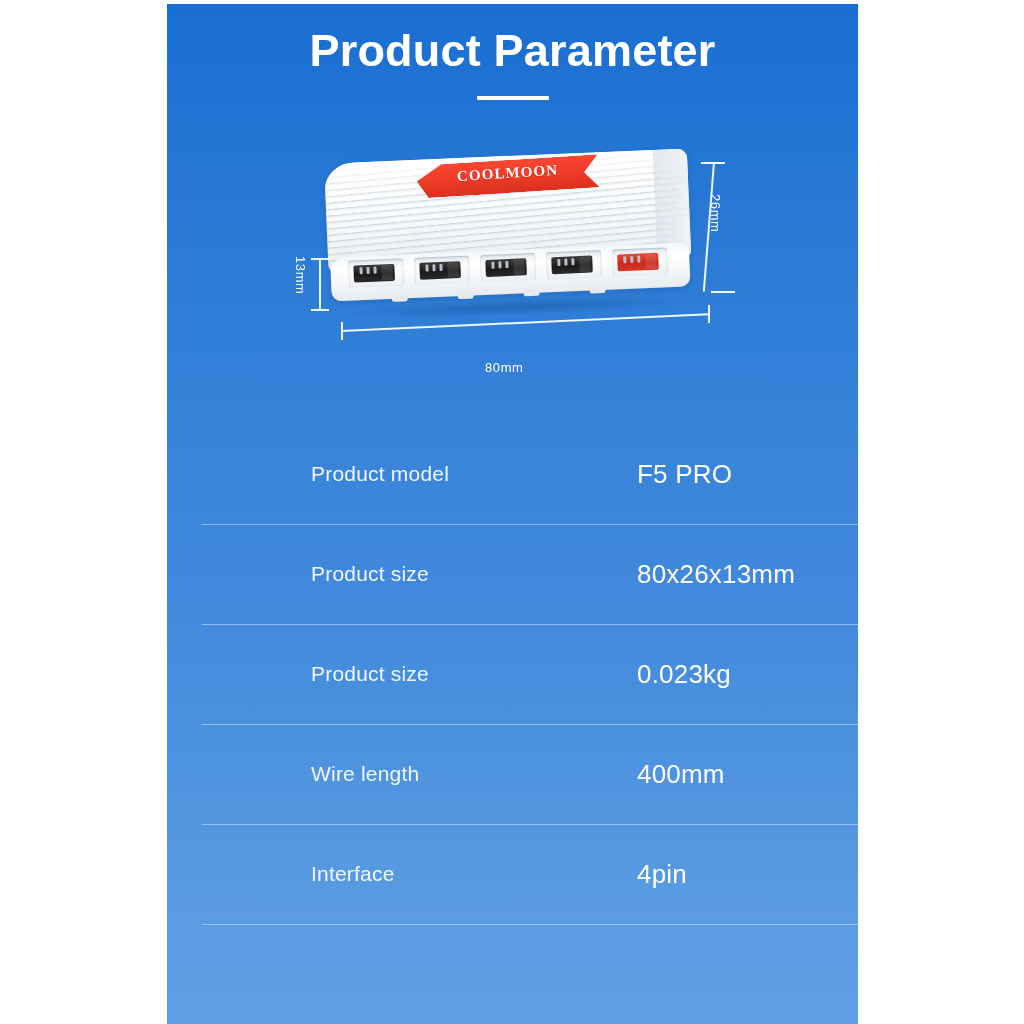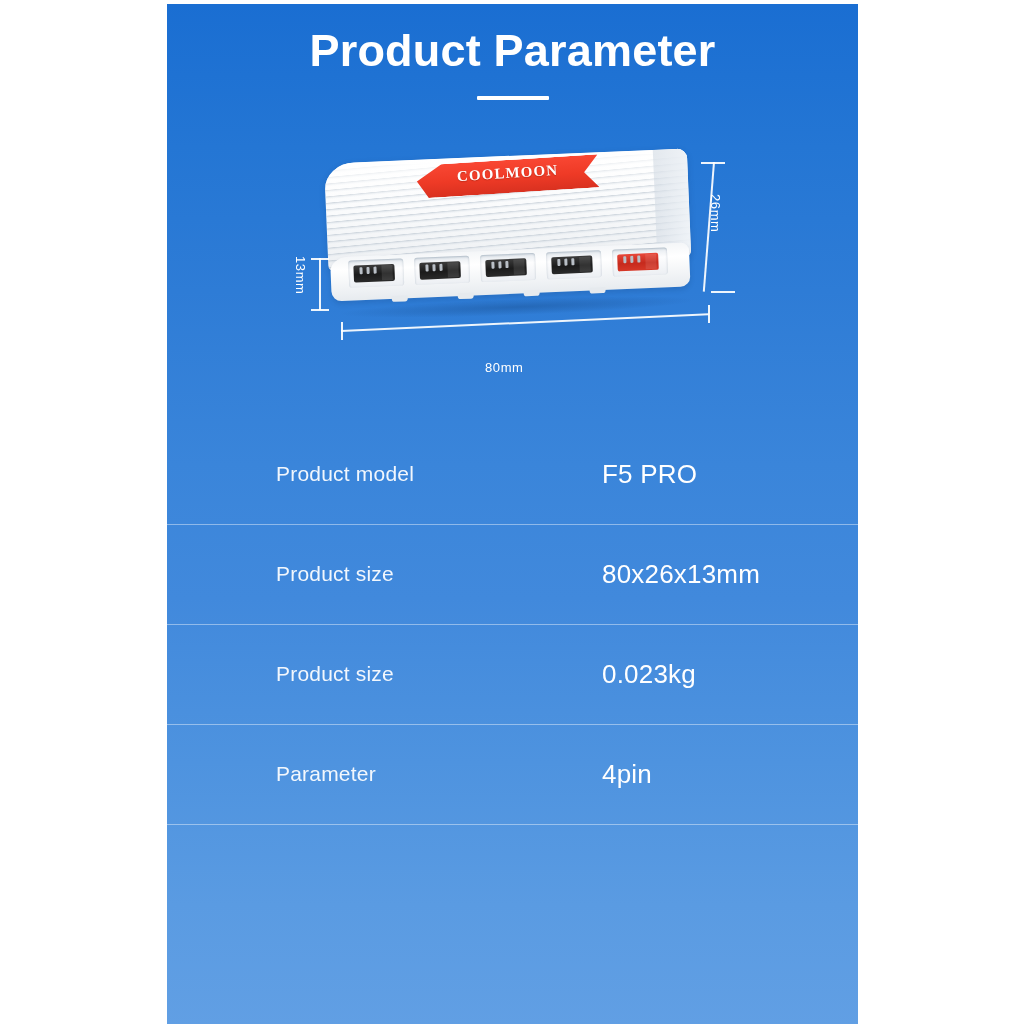--- a/index.html
+++ b/index.html
@@ -295,20 +295,21 @@
   .spec-table {
     position: absolute;
     left: 0;
     top: 420px;
     width: 691px;
   }
   .spec-row {
     position: relative;
     width: 691px;
     height: 100px;
+    margin-left: 35px;
   }
   .spec-row + .spec-row::before,
   .spec-row.partial::before {
     content: "";
     position: absolute;
     left: 0;
     top: 0;
     width: 691px;
     height: 1px;
     background: rgba(255,255,255,0.42);
@@ -443,23 +444,27 @@
       <div class="spec-row">
         <div class="spec-label">Product size</div>
         <div class="spec-value">80x26x13mm</div>
       </div>
 
       <div class="spec-row">
         <div class="spec-label">Product size</div>
         <div class="spec-value">0.023kg</div>
       </div>
 
-
       <div class="spec-row">
-        <div class="spec-label">Parameter</div>
+        <div class="spec-label">Wire length</div>
+        <div class="spec-value">400mm</div>
+      </div>
+
+      <div class="spec-row">
+        <div class="spec-label">Interface</div>
         <div class="spec-value">4pin</div>
       </div>
 
 
       <div class="spec-row partial"></div>
     </div>
 
   </div>
 </div>
 

